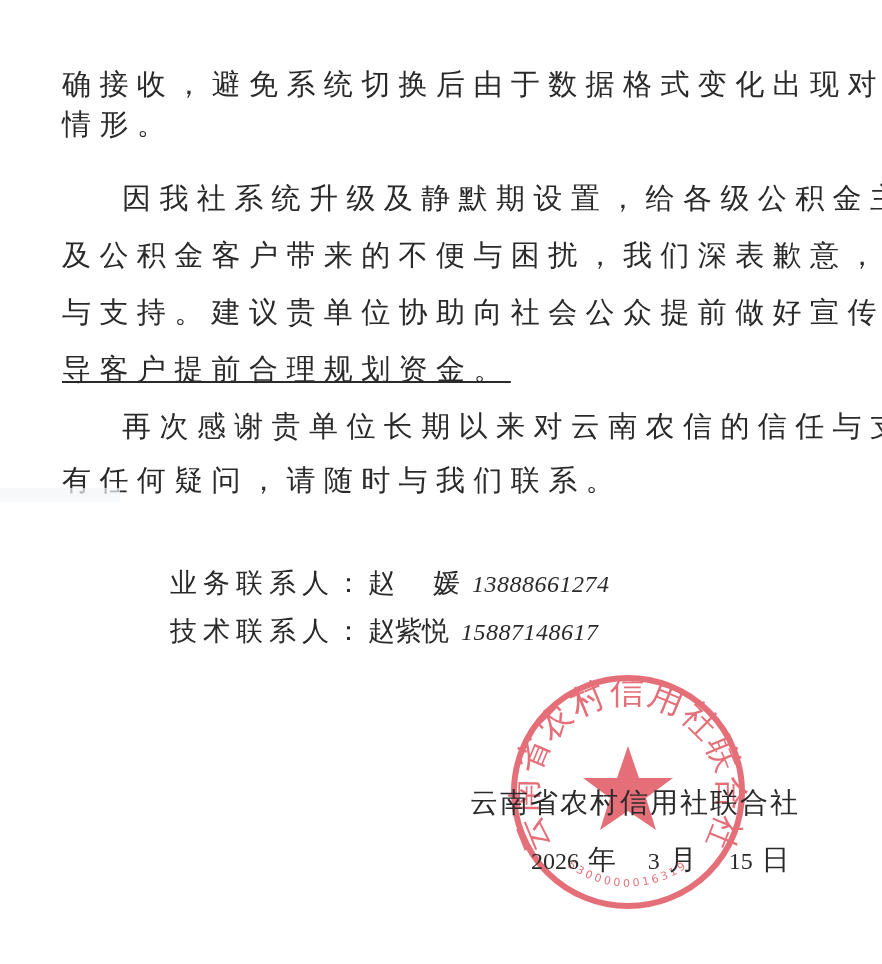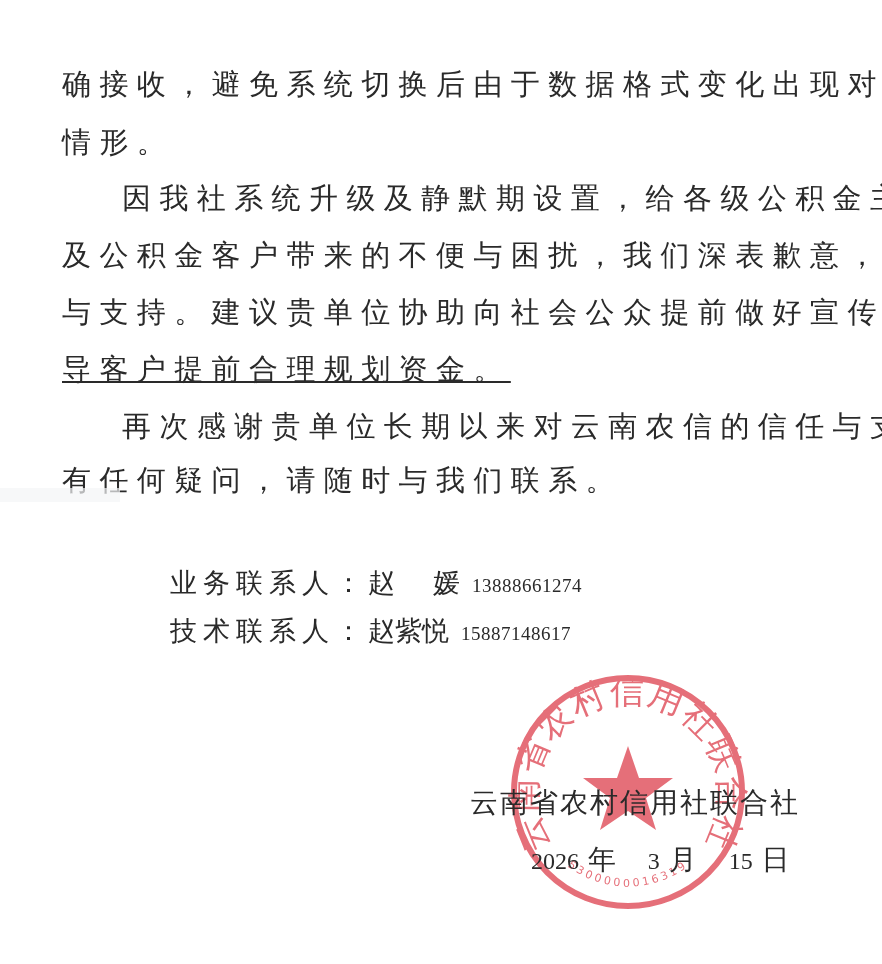--- a/index.html
+++ b/index.html
@@ -7,35 +7,35 @@
     width: 882px; height: 964px; background: #ffffff; position: relative; overflow: hidden;
     font-family: "DejaVu Serif", "Liberation Serif", serif; color: #2a2a2a;
   }
   .line {
     position: absolute; left: 62px; font-size: 29px; line-height: 36px;
     white-space: nowrap; letter-spacing: 8.4px;
   }
   .indent { left: 122px; }
   .contact { position: absolute; left: 122px; font-size: 27px; line-height: 34px; white-space: nowrap; }
   .contact .label { letter-spacing: 6px; margin-left: 48px; }
-  .contact .num { font-family: "Liberation Serif", serif; font-size: 19px; letter-spacing: 0.5px; margin-left: 12px; }
+  .contact .num { font-family: "Liberation Serif", serif; font-size: 24px; letter-spacing: 0.5px; margin-left: 12px; font-style: italic; }
   .contact .name-gap { display: inline-block; width: 38px; }
   .sig { position: absolute; font-size: 28px; line-height: 34px; white-space: nowrap; letter-spacing: 2px; z-index: 2; }
   .date { position: absolute; font-size: 28px; line-height: 34px; white-space: nowrap; z-index: 2; }
   .date .n { font-family: "Liberation Serif", serif; font-size: 24px; margin-left: 23px; }
   .seal { position: absolute; left: 508px; top: 672px; width: 240px; height: 240px; z-index: 1; opacity: 0.82; }
   .smudge { position: absolute; left: 0; top: 488px; width: 120px; height: 14px; background: #f3f5f7; opacity: 0.7; }
 </style>
 </head>
 <body>
 
 <div>
 
   <div class="line" style="top:66px;">确接收，避免系统切换后由于数据格式变化出现对账不符的</div>
-  <div class="line" style="top:127px;font-family:Liberation Mono, monospace;">情形。</div>
+  <div class="line" style="top:106px;">情形。</div>
 
   <div class="line indent" style="top:180px;">因我社系统升级及静默期设置，给各级公积金主管部门</div>
   <div class="line" style="top:237px;">及公积金客户带来的不便与困扰，我们深表歉意，恳请理解</div>
   <div class="line" style="top:294px;">与支持。建议贵单位协助向社会公众提前做好宣传告知，引</div>
   <div class="line" style="top:351px;text-decoration:underline;">导客户提前合理规划资金。</div>
 
   <div class="line indent" style="top:408px;">再次感谢贵单位长期以来对云南农信的信任与支持！如</div>
   <div class="line" style="top:465px;font-family:Liberation Mono, monospace;">有任何疑问，请随时与我们联系。</div>
 
   <div class="smudge"></div>

